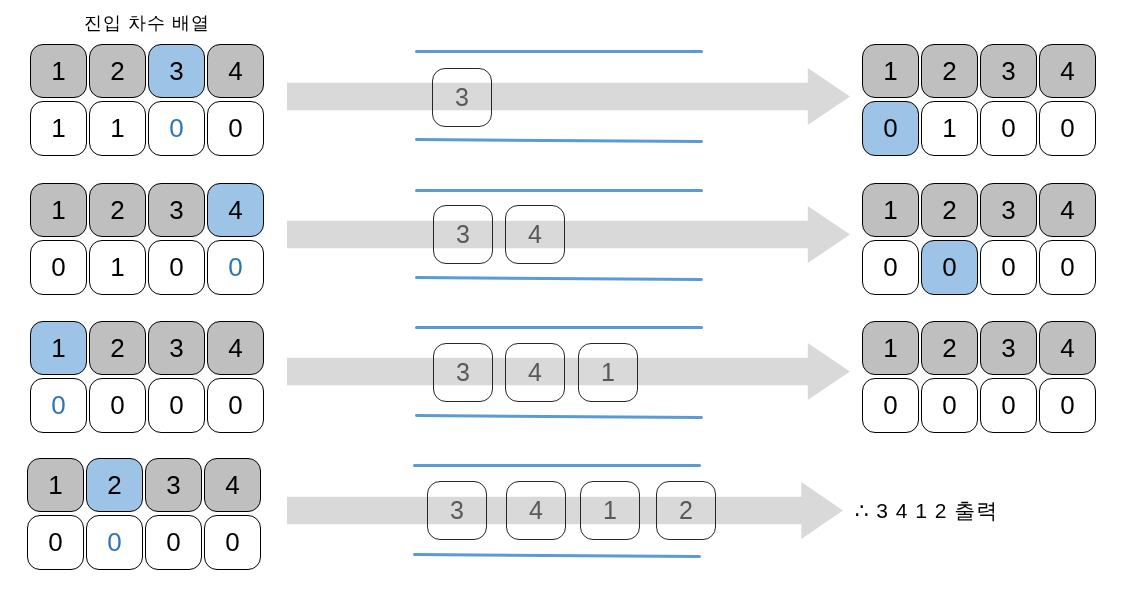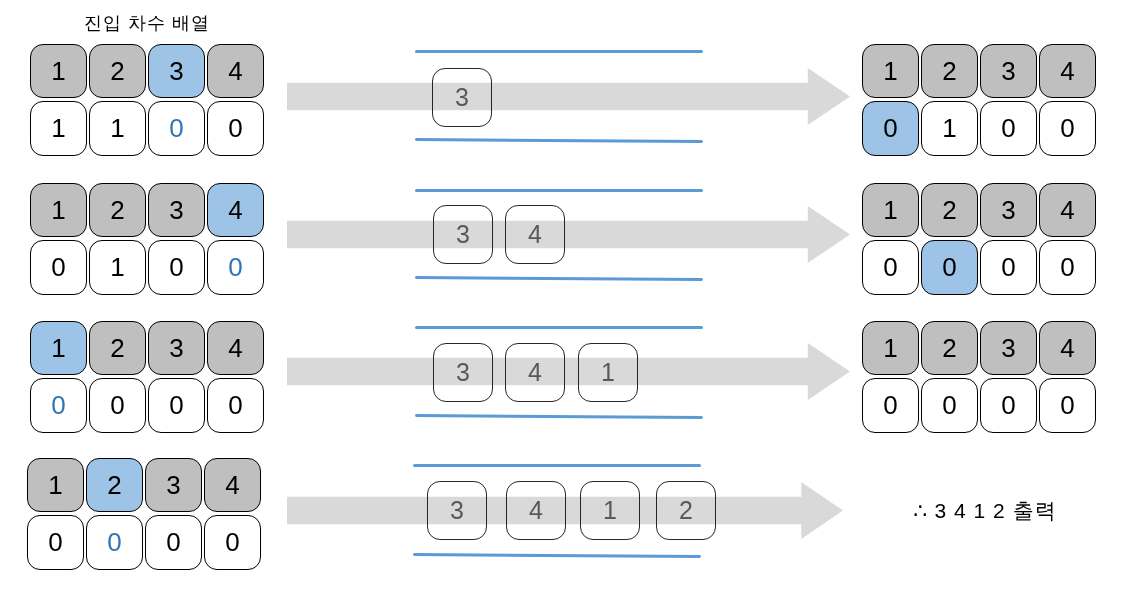--- a/index.html
+++ b/index.html
@@ -22,21 +22,21 @@
     clip-path:polygon(0 26%,92.5% 26%,92.5% 0,100% 50%,92.5% 100%,92.5% 74%,0 74%);
   }
   .qline{position:absolute;width:288px;height:3px;background:#5B9BD5;border-radius:2px;}
   .qline.sl{transform:rotate(.4deg);transform-origin:left center;}
   .qbox{
     position:absolute;width:58px;height:57px;background:transparent;
     border:1.4px solid #262626;border-radius:13px;
     display:flex;align-items:center;justify-content:center;
     font-size:25px;color:#595959;
   }
-  .out{position:absolute;width:260px;text-align:center;font-size:21px;color:#000;letter-spacing:1px;}
+  .out{position:absolute;width:260px;font-size:21px;color:#000;letter-spacing:1px;}
 </style>
 </head>
 <body>
 
 <div class="canvas">
 
   <div class="ttl" style="left:30px;top:11px;">진입 차수 배열</div>
 
   <div class="arrow" style="left:287px;top:68px;"></div>
 

